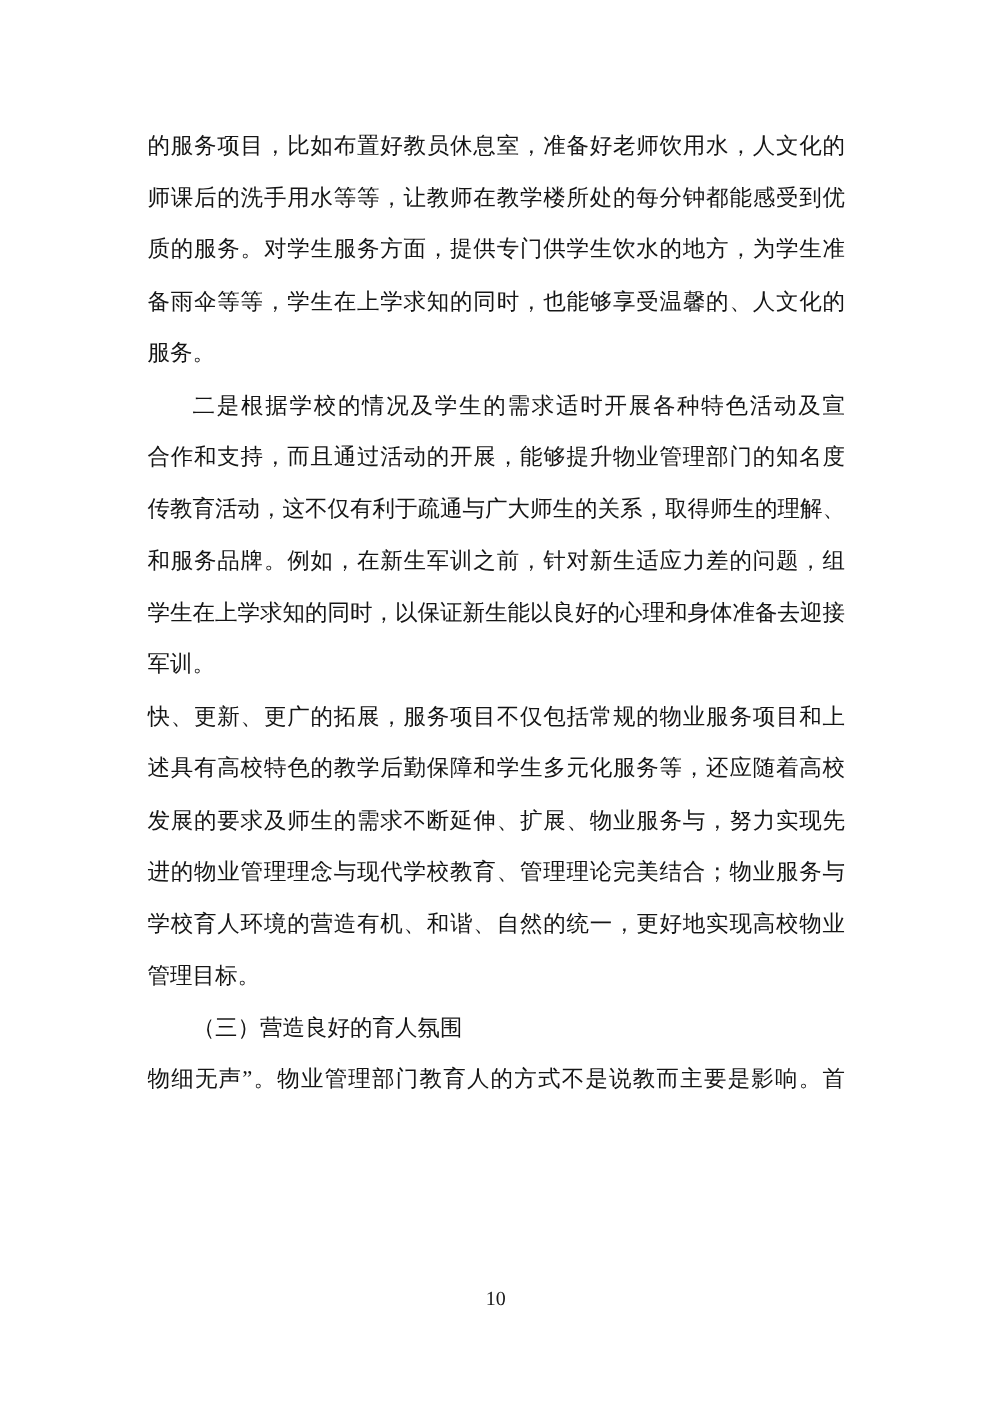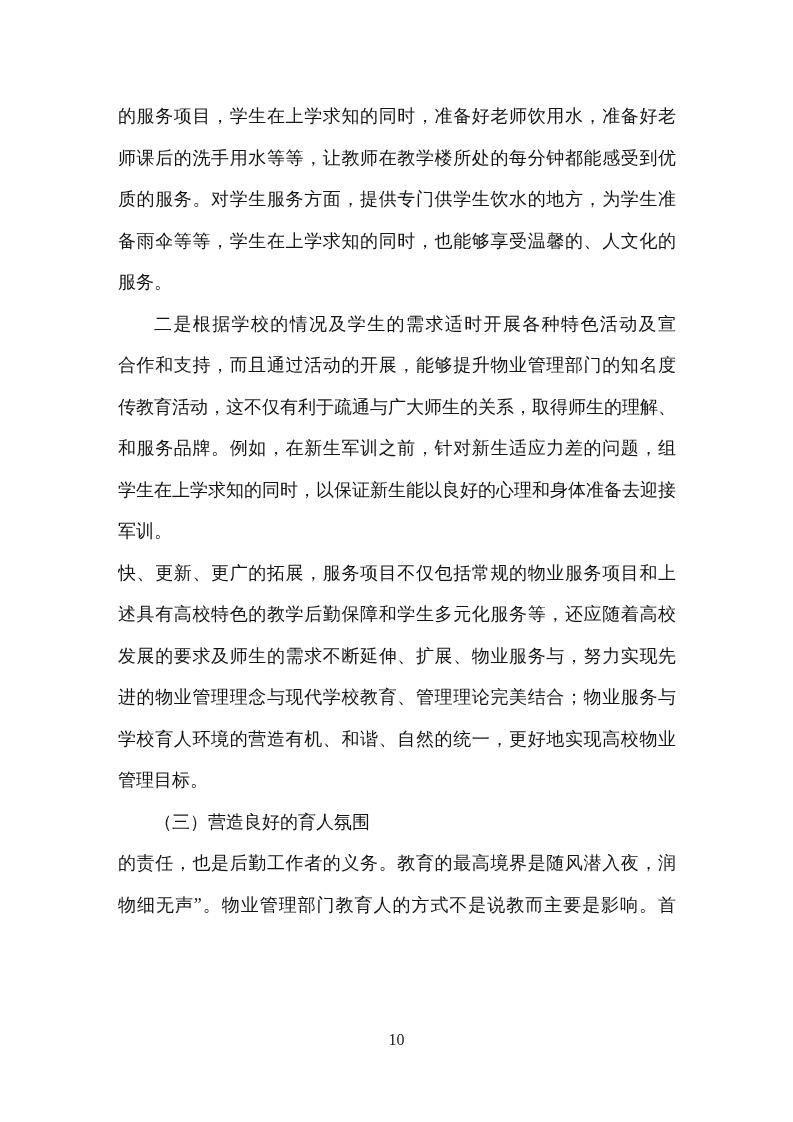--- a/index.html
+++ b/index.html
@@ -51,21 +51,21 @@
     font-family: "Liberation Serif", "DejaVu Serif", serif;
   }
 </style>
 </head>
 <body>
 
 <div class="page">
   <div class="text-block">
 
     <div class="paragraph">
-      <div class="line">的服务项目，学生在上学求知的同时，准备好老师饮用水，准备好老</div>
+      <div class="line">的服务项目，比如布置好教员休息室，准备好老师饮用水，人文化的</div>
       <div class="line">师课后的洗手用水等等，让教师在教学楼所处的每分钟都能感受到优</div>
       <div class="line">质的服务。对学生服务方面，提供专门供学生饮水的地方，为学生准</div>
       <div class="line">备雨伞等等，学生在上学求知的同时，也能够享受温馨的、人文化的</div>
       <div class="line end">服务。</div>
     </div>
 
     <div class="paragraph">
       <div class="line indent">二是根据学校的情况及学生的需求适时开展各种特色活动及宣</div>
       <div class="line">合作和支持，而且通过活动的开展，能够提升物业管理部门的知名度</div>
       <div class="line">传教育活动，这不仅有利于疏通与广大师生的关系，取得师生的理解、</div>
@@ -81,21 +81,20 @@
       <div class="line">进的物业管理理念与现代学校教育、管理理论完美结合；物业服务与</div>
       <div class="line">学校育人环境的营造有机、和谐、自然的统一，更好地实现高校物业</div>
       <div class="line end">管理目标。</div>
     </div>
 
     <div class="paragraph">
       <div class="line indent end">（三）营造良好的育人氛围</div>
     </div>
 
     <div class="paragraph">
-      <div class="line">的责任，也是后勤工作者的义务。教育的最高境界是随风潜入夜，润</div>
       <div class="line">物细无声”。物业管理部门教育人的方式不是说教而主要是影响。首</div>
     </div>
 
   </div>
 
   <div class="footer">
     <span>10</span>
   </div>
 </div>
 

